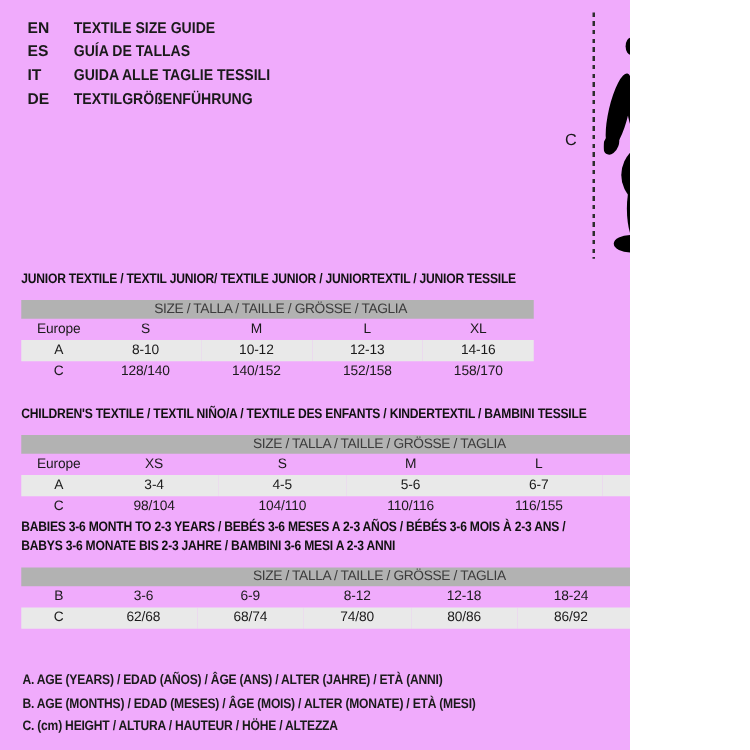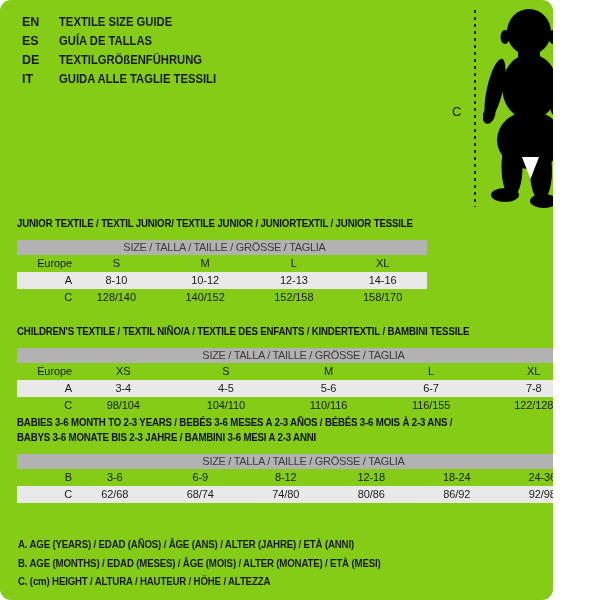--- a/index.html
+++ b/index.html
@@ -1,18 +1,18 @@
 <!DOCTYPE html>
 <html><head>
 <meta charset="utf-8">
 <style>
   html,body { margin:0; padding:0; background:#fff; }
   .page {
-    position:relative; width:553px; height:600px; background:#84cc16;
-    font-family:"Liberation Sans", sans-serif; color:#1a1a1a; overflow:hidden;border-radius:11px;
+    position:relative; width:504px; height:600px; background:#f0abfc;
+    font-family:"Liberation Sans", sans-serif; color:#1a1a1a; overflow:hidden;
   }
 
   
   .lang-list { position:absolute; left:22px; top:13px; }
   .lang-row { display:flex; line-height:19px; font-weight:bold; font-size:12.5px; }
   .lang-code { width:37px; flex:0 0 37px; }
   .lang-label { transform:scaleX(0.9); transform-origin:left center; white-space:nowrap; }
 
   
   .measure-line {
@@ -29,21 +29,21 @@
   .sec2 { top:415px; }
   .title-line {
     font-weight:bold; font-size:11px; line-height:15px; letter-spacing:-0.2px;
     color:#111; white-space:nowrap; transform:scaleX(0.88); transform-origin:left center;
   }
   .size-table { border-collapse:collapse; table-layout:fixed; margin-top:9px; font-size:11px; }
   .sec0 .size-table { width:410px; }
   .sec1 .size-table, .sec2 .size-table { width:568px; }
   col.c-lbl { width:55px; }
   .size-table td { padding:0; text-align:center; height:17px; line-height:17px; letter-spacing:-0.1px; }
-  .size-table td.lbl { text-align:right; padding-left:5px; }
+  .size-table td.lbl { text-align:center; padding-left:5px; }
   .size-table td.bar {
     background:#b2b2b2; color:#3c3c3c; text-align:center; padding-left:5px;
     height:15px; line-height:15px; letter-spacing:-0.3px;
   }
   .size-table tr.shaded td { background:#e9e9e9; }
 
   
   .legend { position:absolute; left:18px; top:535px; }
   .legend-line {
     font-weight:bold; font-size:11px; line-height:18.5px; letter-spacing:-0.2px;
@@ -58,26 +58,26 @@
   <div class="lang-list">
       <div class="lang-row">
         <span class="lang-code">EN</span>
         <span class="lang-label">TEXTILE SIZE GUIDE</span>
       </div>
       <div class="lang-row">
         <span class="lang-code">ES</span>
         <span class="lang-label">GUÍA DE TALLAS</span>
       </div>
       <div class="lang-row">
+        <span class="lang-code">IT</span>
+        <span class="lang-label">GUIDA ALLE TAGLIE TESSILI</span>
+      </div>
+      <div class="lang-row">
         <span class="lang-code">DE</span>
         <span class="lang-label">TEXTILGRÖßENFÜHRUNG</span>
-      </div>
-      <div class="lang-row">
-        <span class="lang-code">IT</span>
-        <span class="lang-label">GUIDA ALLE TAGLIE TESSILI</span>
       </div>
     </div>
 
   <div class="measure-line"></div>
   <div class="measure-label">C</div>
 
   <svg class="baby-svg" width="90" height="201" viewBox="0 0 90 201" aria-hidden="true">
     <g fill="#000000">
       <ellipse cx="46" cy="23" rx="22" ry="23"></ellipse>
       <ellipse cx="22" cy="28" rx="4.5" ry="7"></ellipse>

